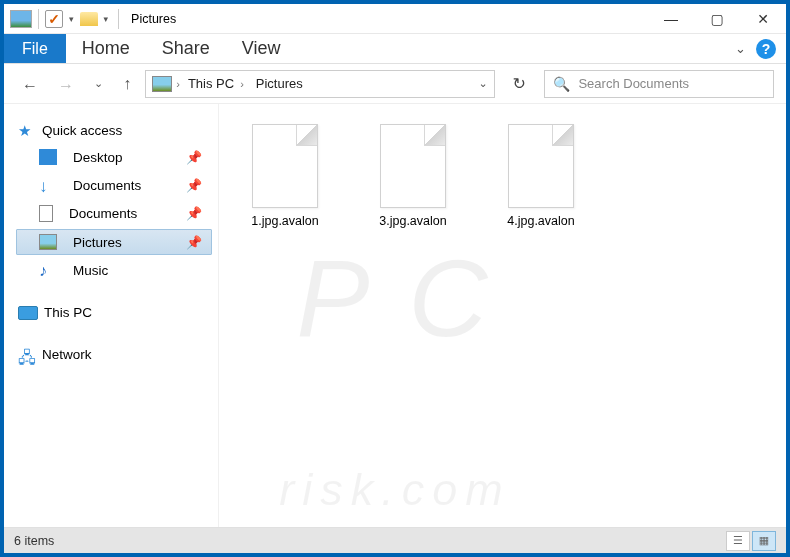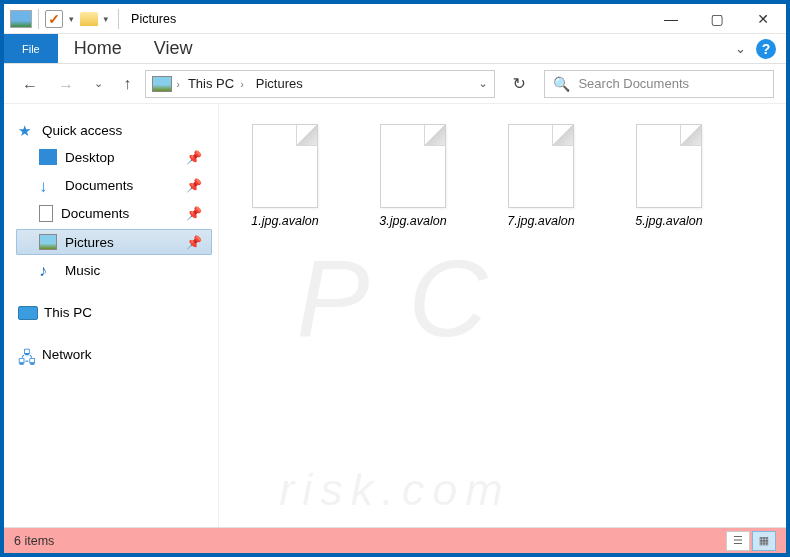--- a/index.html
+++ b/index.html
@@ -13,21 +13,21 @@
 .divider-v { width: 1px; height: 20px; background: #ccc; margin: 0 4px; }
 .check-icon { width: 18px; height: 18px; background: #fff; border: 1px solid #999; border-radius: 2px; display: flex; align-items: center; justify-content: center; color: #d85a00; font-size: 14px; font-weight: bold; }
 .folder-icon-sm { width: 18px; height: 14px; background: linear-gradient(to bottom, #ffe9a3, #f0c64a); border-radius: 2px 2px 0 0; position: relative; }
 .caret-down { font-size: 9px; color: #555; padding: 0 4px; }
 .title-text { font-size: 12.5px; color: #000; padding-left: 8px; }
 .win-controls { margin-left: auto; display: flex; }
 .win-btn { width: 46px; height: 30px; display: flex; align-items: center; justify-content: center; font-size: 14px; color: #333; }
 
 
 .ribbon { height: 30px; background: #fff; display: flex; align-items: stretch; border-bottom: 1px solid #e0e0e0; }
-.file-tab { background: #1979ca; color: #fff; font-size: 11px; padding: 0 18px; display: flex; align-items: center; }
+.file-tab { background: #1979ca; color: #fff; font-size: 16px; padding: 0 18px; display: flex; align-items: center; }
 .tab { font-size: 18px; color: #333; padding: 0 16px; display: flex; align-items: center; }
 .ribbon-right { margin-left: auto; display: flex; align-items: center; padding-right: 10px; gap: 6px; }
 .help-icon { width: 20px; height: 20px; border-radius: 50%; background: #1e90e8; color: #fff; font-size: 14px; font-weight: bold; display: flex; align-items: center; justify-content: center; }
 
 
 .navbar { height: 40px; background: #fff; display: flex; align-items: center; padding: 4px 12px; gap: 8px; border-bottom: 1px solid #eee; }
 .nav-arrow { font-size: 16px; color: #555; padding: 4px 6px; }
 .nav-arrow.disabled { color: #bbb; }
 .addressbar { flex: 1; height: 28px; border: 1px solid #ccc; display: flex; align-items: center; padding: 0 6px; gap: 4px; }
 .addr-icon { width: 20px; height: 16px; background: linear-gradient(to bottom, #87ceeb 55%, #6b8e23); border: 1px solid #888; }
@@ -35,43 +35,43 @@
 .crumb-sep { font-size: 11px; color: #777; }
 .addr-right { margin-left: auto; display: flex; align-items: center; gap: 10px; font-size: 11px; color: #555; }
 .refresh { padding: 0 10px; font-size: 16px; color: #444; }
 .searchbox { width: 230px; height: 28px; border: 1px solid #ccc; display: flex; align-items: center; padding: 0 8px; gap: 8px; color: #888; font-size: 13px; }
 .search-glyph { font-size: 14px; color: #666; }
 
 
 .main { flex: 1; display: flex; overflow: hidden; }
 .sidebar { width: 215px; background: #fff; padding: 14px 6px 6px 12px; display: flex; flex-direction: column; gap: 2px; border-right: 1px solid #f0f0f0; }
 .sb-header { display: flex; align-items: center; gap: 6px; padding: 4px 2px; font-size: 13.5px; }
-.sb-item { display: flex; align-items: center; gap: 8px; padding: 4px 8px 4px 22px; font-size: 13.5px; border: 1px solid transparent; border-radius: 1px; }
+.sb-item { display: flex; align-items: center; gap: 16px; padding: 4px 8px 4px 22px; font-size: 13.5px; border: 1px solid transparent; border-radius: 1px; }
 .sb-item.selected { background: linear-gradient(to bottom, #d8e6f2, #c5dbed); border-color: #9fc3e0; }
 .sb-pin { margin-left: auto; color: #777; font-size: 13px; }
 .sb-gap { height: 14px; }
 .ic { width: 18px; height: 16px; display: inline-block; }
 .ic-star { color: #2f8ad8; font-size: 15px; }
 .ic-desk { background: #2f8ad8; }
 .ic-down { color: #2f8ad8; font-size: 17px; font-weight: bold; }
 .ic-doc { background: #fff; border: 1px solid #888; position: relative; width: 14px; height: 17px; }
 .ic-pic { background: linear-gradient(to bottom, #87ceeb 60%, #6b8e23); border: 1px solid #888; }
 .ic-music { color: #1b68c4; font-size: 16px; }
 .ic-vid { background: linear-gradient(45deg, #2a6, #06b, #c40, #ec0); width: 18px; height: 14px; }
 .ic-pc { width: 20px; height: 14px; background: #3a9de0; border: 1px solid #2a7db0; border-radius: 2px; position: relative; }
 .ic-net { color: #2f8ad8; font-size: 16px; }
 
-.content { flex: 1; padding: 20px 16px; display: flex; flex-wrap: wrap; gap: 44px 28px; align-content: flex-start; font-style: italic; }
+.content { flex: 1; padding: 20px 16px; display: flex; flex-wrap: wrap; gap: 44px 28px; align-content: flex-start; }
 .file { width: 100px; display: flex; flex-direction: column; align-items: center; gap: 6px; }
 .file-icon { width: 66px; height: 84px; background: #fff; border: 1px solid #d1d1d1; position: relative; box-shadow: 1px 1px 2px rgba(0,0,0,0.06); }
 .file-icon::before { content: ""; position: absolute; top: 0; right: 0; width: 20px; height: 20px; background: linear-gradient(135deg, #fff 49%, #d4d4d4 50%, #eaeaea); border-left: 1px solid #d8d8d8; border-bottom: 1px solid #d8d8d8; }
 .file-label { font-size: 12.5px; color: #000; text-align: center; word-break: break-word; }
 
 
-.statusbar { height: 26px; background: #fca5a5; border-top: 1px solid #e0e0e0; display: flex; align-items: center; padding: 0 10px; font-size: 12.5px; color: #333; }
+.statusbar { height: 26px; background: #e5e5e5; border-top: 1px solid #e0e0e0; display: flex; align-items: center; padding: 0 10px; font-size: 12.5px; color: #333; }
 .view-btns { margin-left: auto; display: flex; gap: 2px; }
 .view-btn { width: 24px; height: 20px; border: 1px solid #ccc; background: #fff; display: flex; align-items: center; justify-content: center; font-size: 11px; color: #666; }
 .view-btn.active { background: #cde6f7; border-color: #7fb6db; }
 
 
 .watermark { position: absolute; top: 130px; left: 0; right: 0; text-align: center; font-size: 110px; font-weight: 300; color: rgba(0,0,0,0.06); letter-spacing: 6px; pointer-events: none; font-style: italic; z-index: 0; }
 .watermark2 { position: absolute; top: 360px; left: 0; right: 0; text-align: center; font-size: 45px; font-weight: 300; color: rgba(0,0,0,0.05); letter-spacing: 8px; pointer-events: none; font-style: italic; }
 .main { position: relative; }
 </style>
 </head>
@@ -93,20 +93,21 @@
     <div class="win-controls">
       <div class="win-btn">—</div>
       <div class="win-btn">▢</div>
       <div class="win-btn close">✕</div>
     </div>
   </div>
 
   <div class="ribbon">
     <div class="file-tab">File</div>
     <div class="tab">Home</div>
+    <div class="tab">Share</div>
     <div class="tab">View</div>
     <div class="ribbon-right">
       <span class="caret-down" style="font-size:13px;">⌄</span>
       <div class="help-icon">?</div>
     </div>
   </div>
 
   <div class="navbar">
     <span class="nav-arrow">←</span>
     <span class="nav-arrow disabled">→</span>
@@ -182,25 +183,21 @@
         <div class="file">
     <div class="file-icon"></div>
     <div class="file-label">1.jpg.avalon</div>
         </div>
         <div class="file">
     <div class="file-icon"></div>
     <div class="file-label">3.jpg.avalon</div>
         </div>
         <div class="file">
     <div class="file-icon"></div>
-    <div class="file-label">7.jpg.avalon</div>
-        </div>
-        <div class="file">
-    <div class="file-icon"></div>
-    <div class="file-label">5.jpg.avalon</div>
+    <div class="file-label">4.jpg.avalon</div>
         </div>
       </div>
   </div>
 
   <div class="statusbar">
     <span>6 items</span>
     <div class="view-btns">
       <div class="view-btn">☰</div>
       <div class="view-btn active">▦</div>
     </div>

